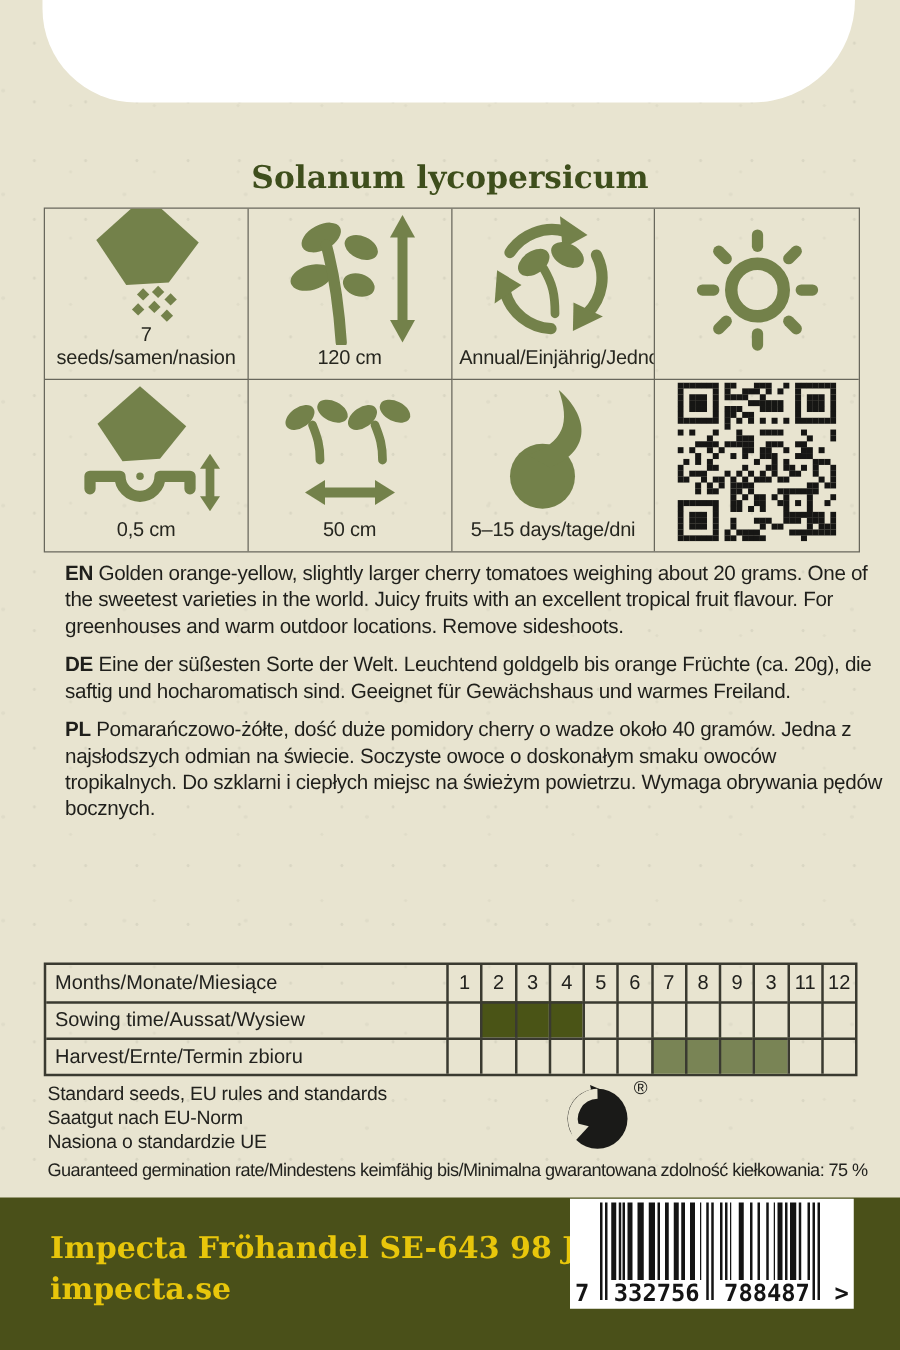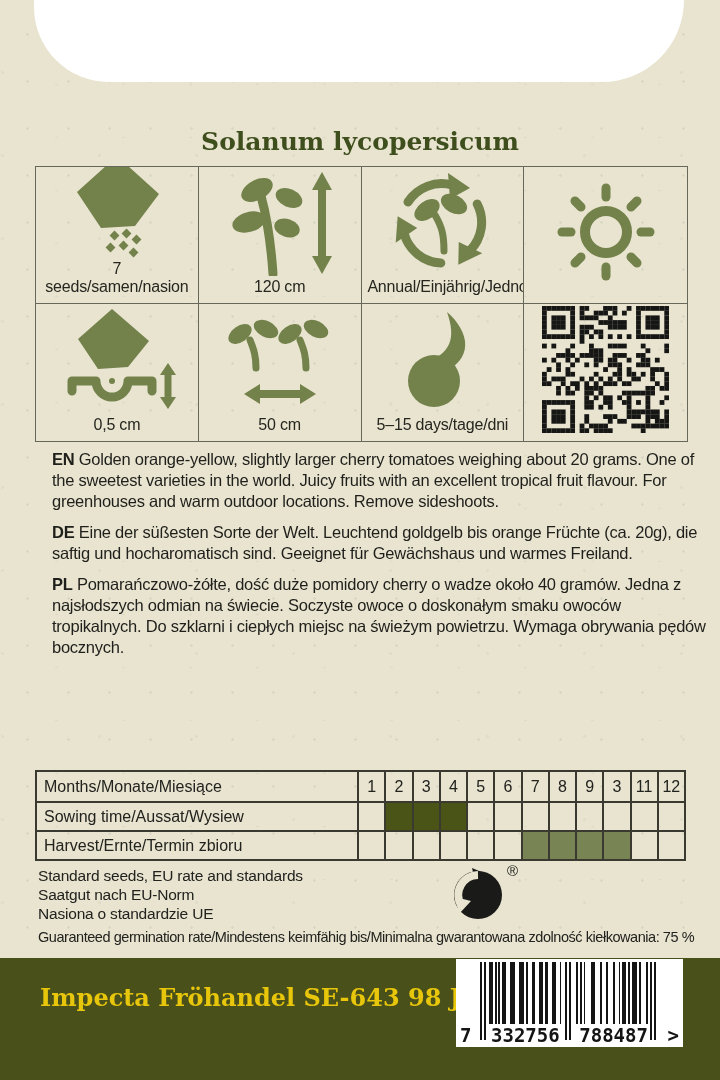--- a/index.html
+++ b/index.html
@@ -576,39 +576,40 @@
       <div class="cal-cell"></div>
       <div class="cal-cell" style="background: rgb(121, 132, 85);"></div>
       <div class="cal-cell" style="background: rgb(121, 132, 85);"></div>
       <div class="cal-cell" style="background: rgb(121, 132, 85);"></div>
       <div class="cal-cell" style="background: rgb(121, 132, 85);"></div>
       <div class="cal-cell"></div>
       <div class="cal-cell"></div>
     </div>
 
   <div class="standards">
-    <div>Standard seeds, EU rate and standards</div>
+    <div>Standard seeds, EU rules and standards</div>
     <div>Saatgut nach EU-Norm</div>
     <div>Nasiona o standardzie UE</div>
   </div>
 
   <div class="greendot">
     <svg width="52" height="52" viewBox="0 0 52 52">
       <polygon points="20,0 39,8 24,17" fill="#1a1a18"></polygon>
       <circle cx="26" cy="27" r="24" fill="#1a1a18"></circle>
       <path d="M26,7 A20,20 0 0 0 9,37" stroke="#e8e4d0" stroke-width="8" fill="none"></path>
       <polygon points="3,29 19,33 7,46" fill="#e8e4d0"></polygon>
     </svg>
     <span class="reg">®</span>
   </div>
 
   <div class="germination">Guaranteed germination rate/Mindestens keimfähig bis/Minimalna gwarantowana zdolność kiełkowania: 75 %</div>
 
   <div class="footer">
     <div class="addr">Impecta Fröhandel SE-643 98 JULITA</div>
+    <div class="site">impecta.se</div>
     <div class="barcode-box">
       <div class="bars" id="bars">
           <span style="width:1.85px;height:78px;background:#141414"></span>
           <span style="width:1.85px;height:78px;background:transparent"></span>
           <span style="width:1.85px;height:78px;background:#141414"></span>
           <span style="width:3.71px;height:62px;background:transparent"></span>
           <span style="width:3.71px;height:62px;background:#141414"></span>
           <span style="width:1.85px;height:62px;background:transparent"></span>
           <span style="width:1.85px;height:62px;background:#141414"></span>
           <span style="width:1.85px;height:62px;background:transparent"></span>

